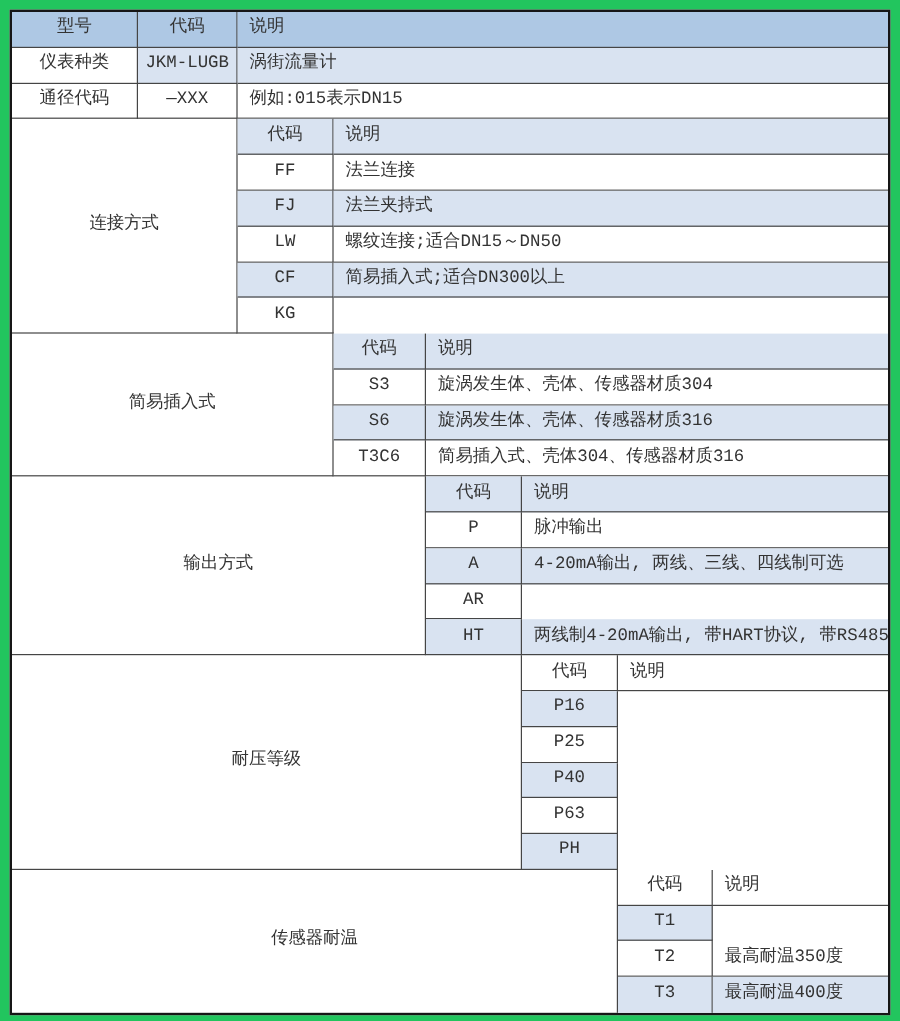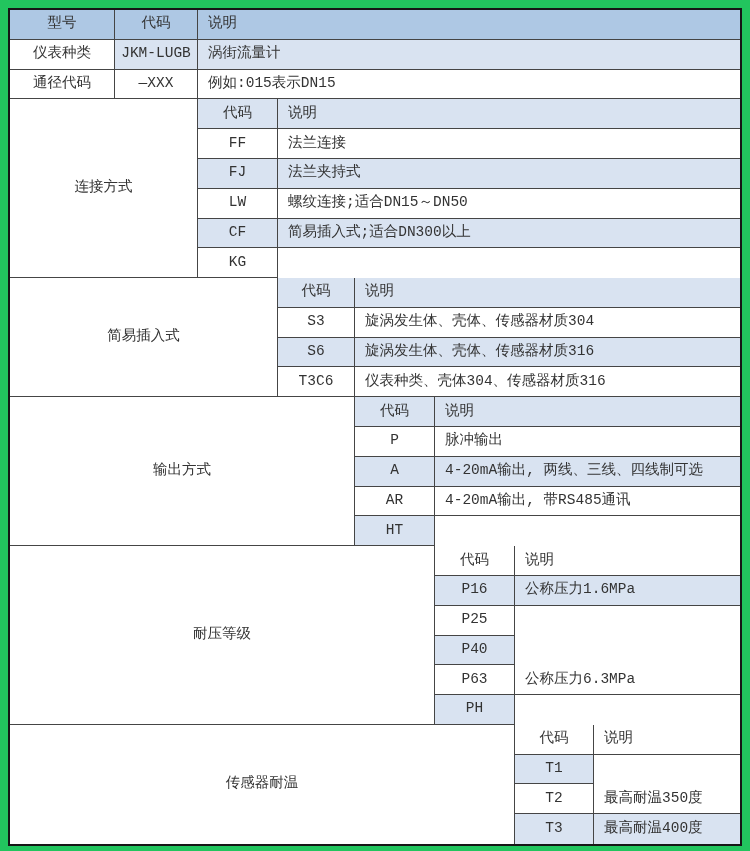--- a/index.html
+++ b/index.html
@@ -59,42 +59,40 @@
     <div class="c center" style="grid-area:9/3/10/4">KG</div>
 
     <div class="c center" style="grid-area:10/1/14/4">简易插入式</div>
     <div class="c center blue" style="grid-area:10/4/11/5">代码</div>
     <div class="c desc blue nr" style="grid-area:10/5/11/9">说明</div>
     <div class="c center" style="grid-area:11/4/12/5">S3</div>
     <div class="c desc nr" style="grid-area:11/5/12/9">旋涡发生体、壳体、传感器材质304</div>
     <div class="c center blue" style="grid-area:12/4/13/5">S6</div>
     <div class="c desc blue nr" style="grid-area:12/5/13/9">旋涡发生体、壳体、传感器材质316</div>
     <div class="c center" style="grid-area:13/4/14/5">T3C6</div>
-    <div class="c desc nr" style="grid-area:13/5/14/9">仪表种类、壳体304、传感器材质316</div>
+    <div class="c desc nr" style="grid-area:13/5/14/9">简易插入式、壳体304、传感器材质316</div>
 
     <div class="c center" style="grid-area:14/1/19/5">输出方式</div>
     <div class="c center blue" style="grid-area:14/5/15/6">代码</div>
     <div class="c desc blue nr" style="grid-area:14/6/15/9">说明</div>
     <div class="c center" style="grid-area:15/5/16/6">P</div>
     <div class="c desc nr" style="grid-area:15/6/16/9">脉冲输出</div>
     <div class="c center blue" style="grid-area:16/5/17/6">A</div>
     <div class="c desc blue nr" style="grid-area:16/6/17/9">4-20mA输出, 两线、三线、四线制可选</div>
     <div class="c center" style="grid-area:17/5/18/6">AR</div>
-    <div class="c desc nr" style="grid-area:17/6/18/9">4-20mA输出, 带RS485通讯</div>
     <div class="c center blue" style="grid-area:18/5/19/6">HT</div>
+    <div class="c desc blue nr" style="grid-area:18/6/19/9">两线制4-20mA输出, 带HART协议, 带RS485</div>
 
     <div class="c center" style="grid-area:19/1/25/6">耐压等级</div>
     <div class="c center" style="grid-area:19/6/20/7">代码</div>
     <div class="c desc nr" style="grid-area:19/7/20/9">说明</div>
     <div class="c center blue" style="grid-area:20/6/21/7">P16</div>
-    <div class="c desc blue nr" style="grid-area:20/7/21/9">公称压力1.6MPa</div>
     <div class="c center" style="grid-area:21/6/22/7">P25</div>
     <div class="c center blue" style="grid-area:22/6/23/7">P40</div>
     <div class="c center" style="grid-area:23/6/24/7">P63</div>
-    <div class="c desc nr" style="grid-area:23/7/24/9">公称压力6.3MPa</div>
     <div class="c center blue" style="grid-area:24/6/25/7">PH</div>
 
     <div class="c center nb" style="grid-area:25/1/29/7">传感器耐温</div>
     <div class="c center" style="grid-area:25/7/26/8">代码</div>
     <div class="c desc nr" style="grid-area:25/8/26/9">说明</div>
     <div class="c center blue" style="grid-area:26/7/27/8">T1</div>
     <div class="c center" style="grid-area:27/7/28/8">T2</div>
     <div class="c desc nr" style="grid-area:27/8/28/9">最高耐温350度</div>
     <div class="c center blue nb" style="grid-area:28/7/29/8">T3</div>
     <div class="c desc blue nr nb" style="grid-area:28/8/29/9">最高耐温400度</div>

